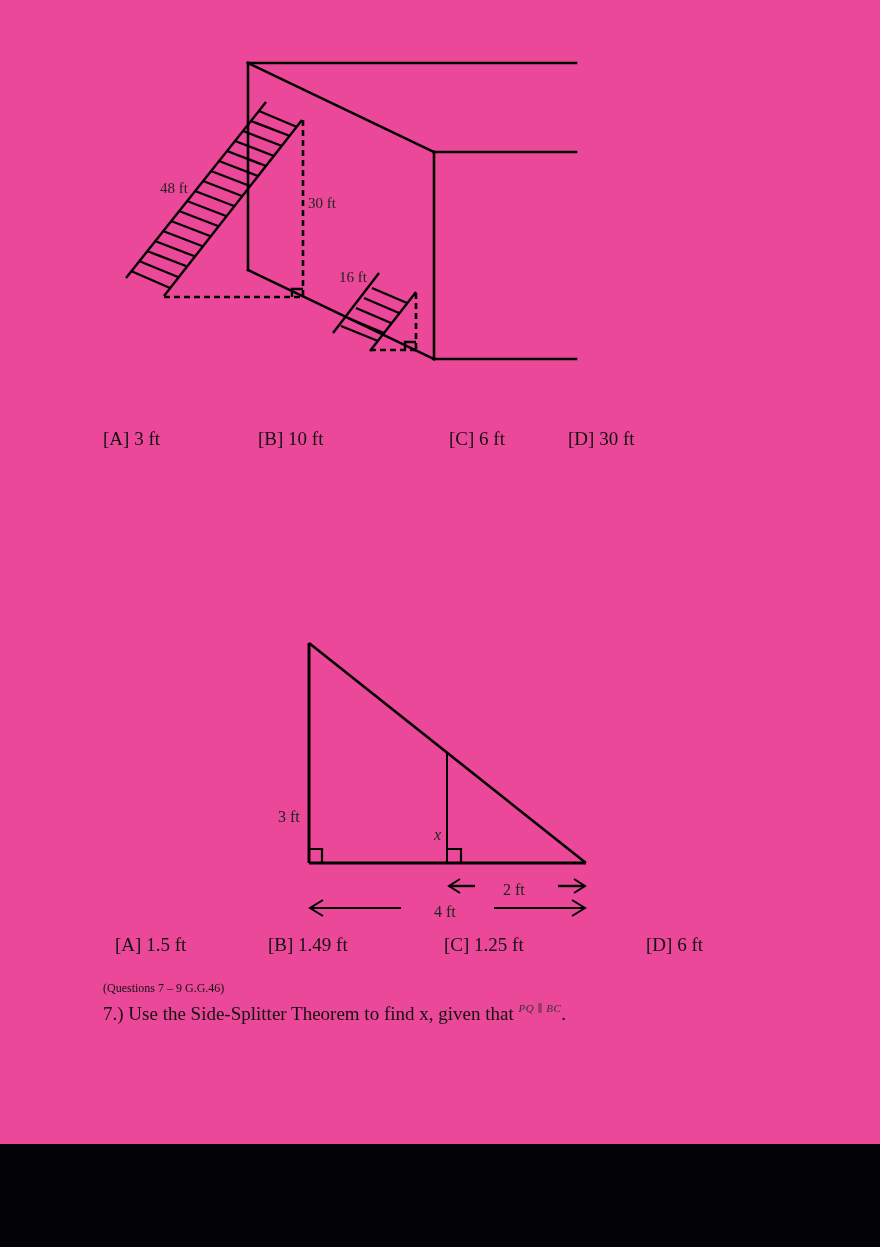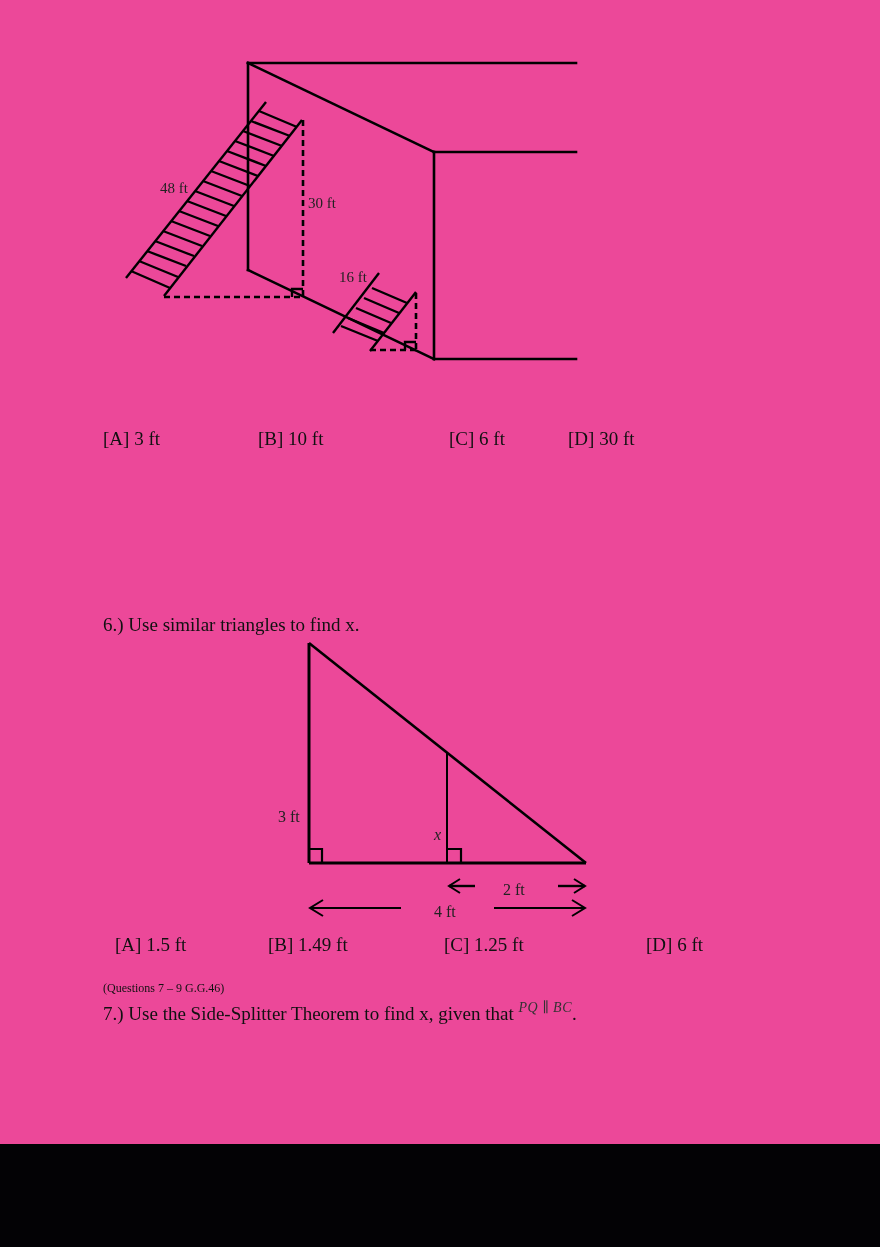--- a/index.html
+++ b/index.html
@@ -10,21 +10,21 @@
       color: #111;
     }
     .page { position: absolute; left: 0; top: 0; width: 880px; height: 1144px; background: #ec4899; }
     .bottom-band { position: absolute; left: 0; top: 1144px; width: 880px; height: 103px; background: #030205; }
     svg { position: absolute; left: 0; top: 0; overflow: visible; }
     .txt { position: absolute; font-size: 19px; white-space: nowrap; line-height: 1; }
     .lbl { font-family: "Liberation Serif", "DejaVu Serif", serif; font-size: 15px; fill: #222; }
     .lbl-it { font-style: italic; }
     .small { font-size: 16px; }
     .choice { position: absolute; font-size: 19px; white-space: nowrap; line-height: 1; }
-    .pq { font-style: italic; font-size: 14px; color: #333; position: relative; top: -8px; letter-spacing: 0.5px; }
+    .pq { font-style: italic; font-size: 11px; color: #333; position: relative; top: -8px; letter-spacing: 0.5px; }
   </style>
 </head>
 <body>
 
 <div class="page">
 
   <svg width="880" height="400">
     <g stroke="#000" stroke-width="2.6" fill="none" stroke-linecap="square">
 
       <line x1="248" y1="63" x2="576" y2="63"></line>
@@ -96,21 +96,20 @@
       <span>[B]</span> <span>10 ft</span>
     </div>
     <div class="choice" style="left:413px; top:429px;margin-left:36px;">
       <span>[C]</span> <span>6 ft</span>
     </div>
     <div class="choice" style="left:568px; top:429px;">
       <span>[D]</span> <span>30 ft</span>
     </div>
   </div>
 
-  <div class="txt" style="left:103px; top:615px;">6.)  Use similar triangles to find x.</div>
 
   <svg width="880" height="1000">
     <g stroke="#000" fill="none">
       <line x1="309" y1="643" x2="309" y2="863" stroke-width="3"></line>
       <line x1="309" y1="863" x2="586" y2="863" stroke-width="3"></line>
       <line x1="309" y1="643" x2="586" y2="863" stroke-width="2.6"></line>
       <line x1="447" y1="753" x2="447" y2="863" stroke-width="2"></line>
       <polyline points="309,849 322,849 322,863" stroke-width="2.2"></polyline>
       <polyline points="447,849 461,849 461,863" stroke-width="2.2"></polyline>
 

